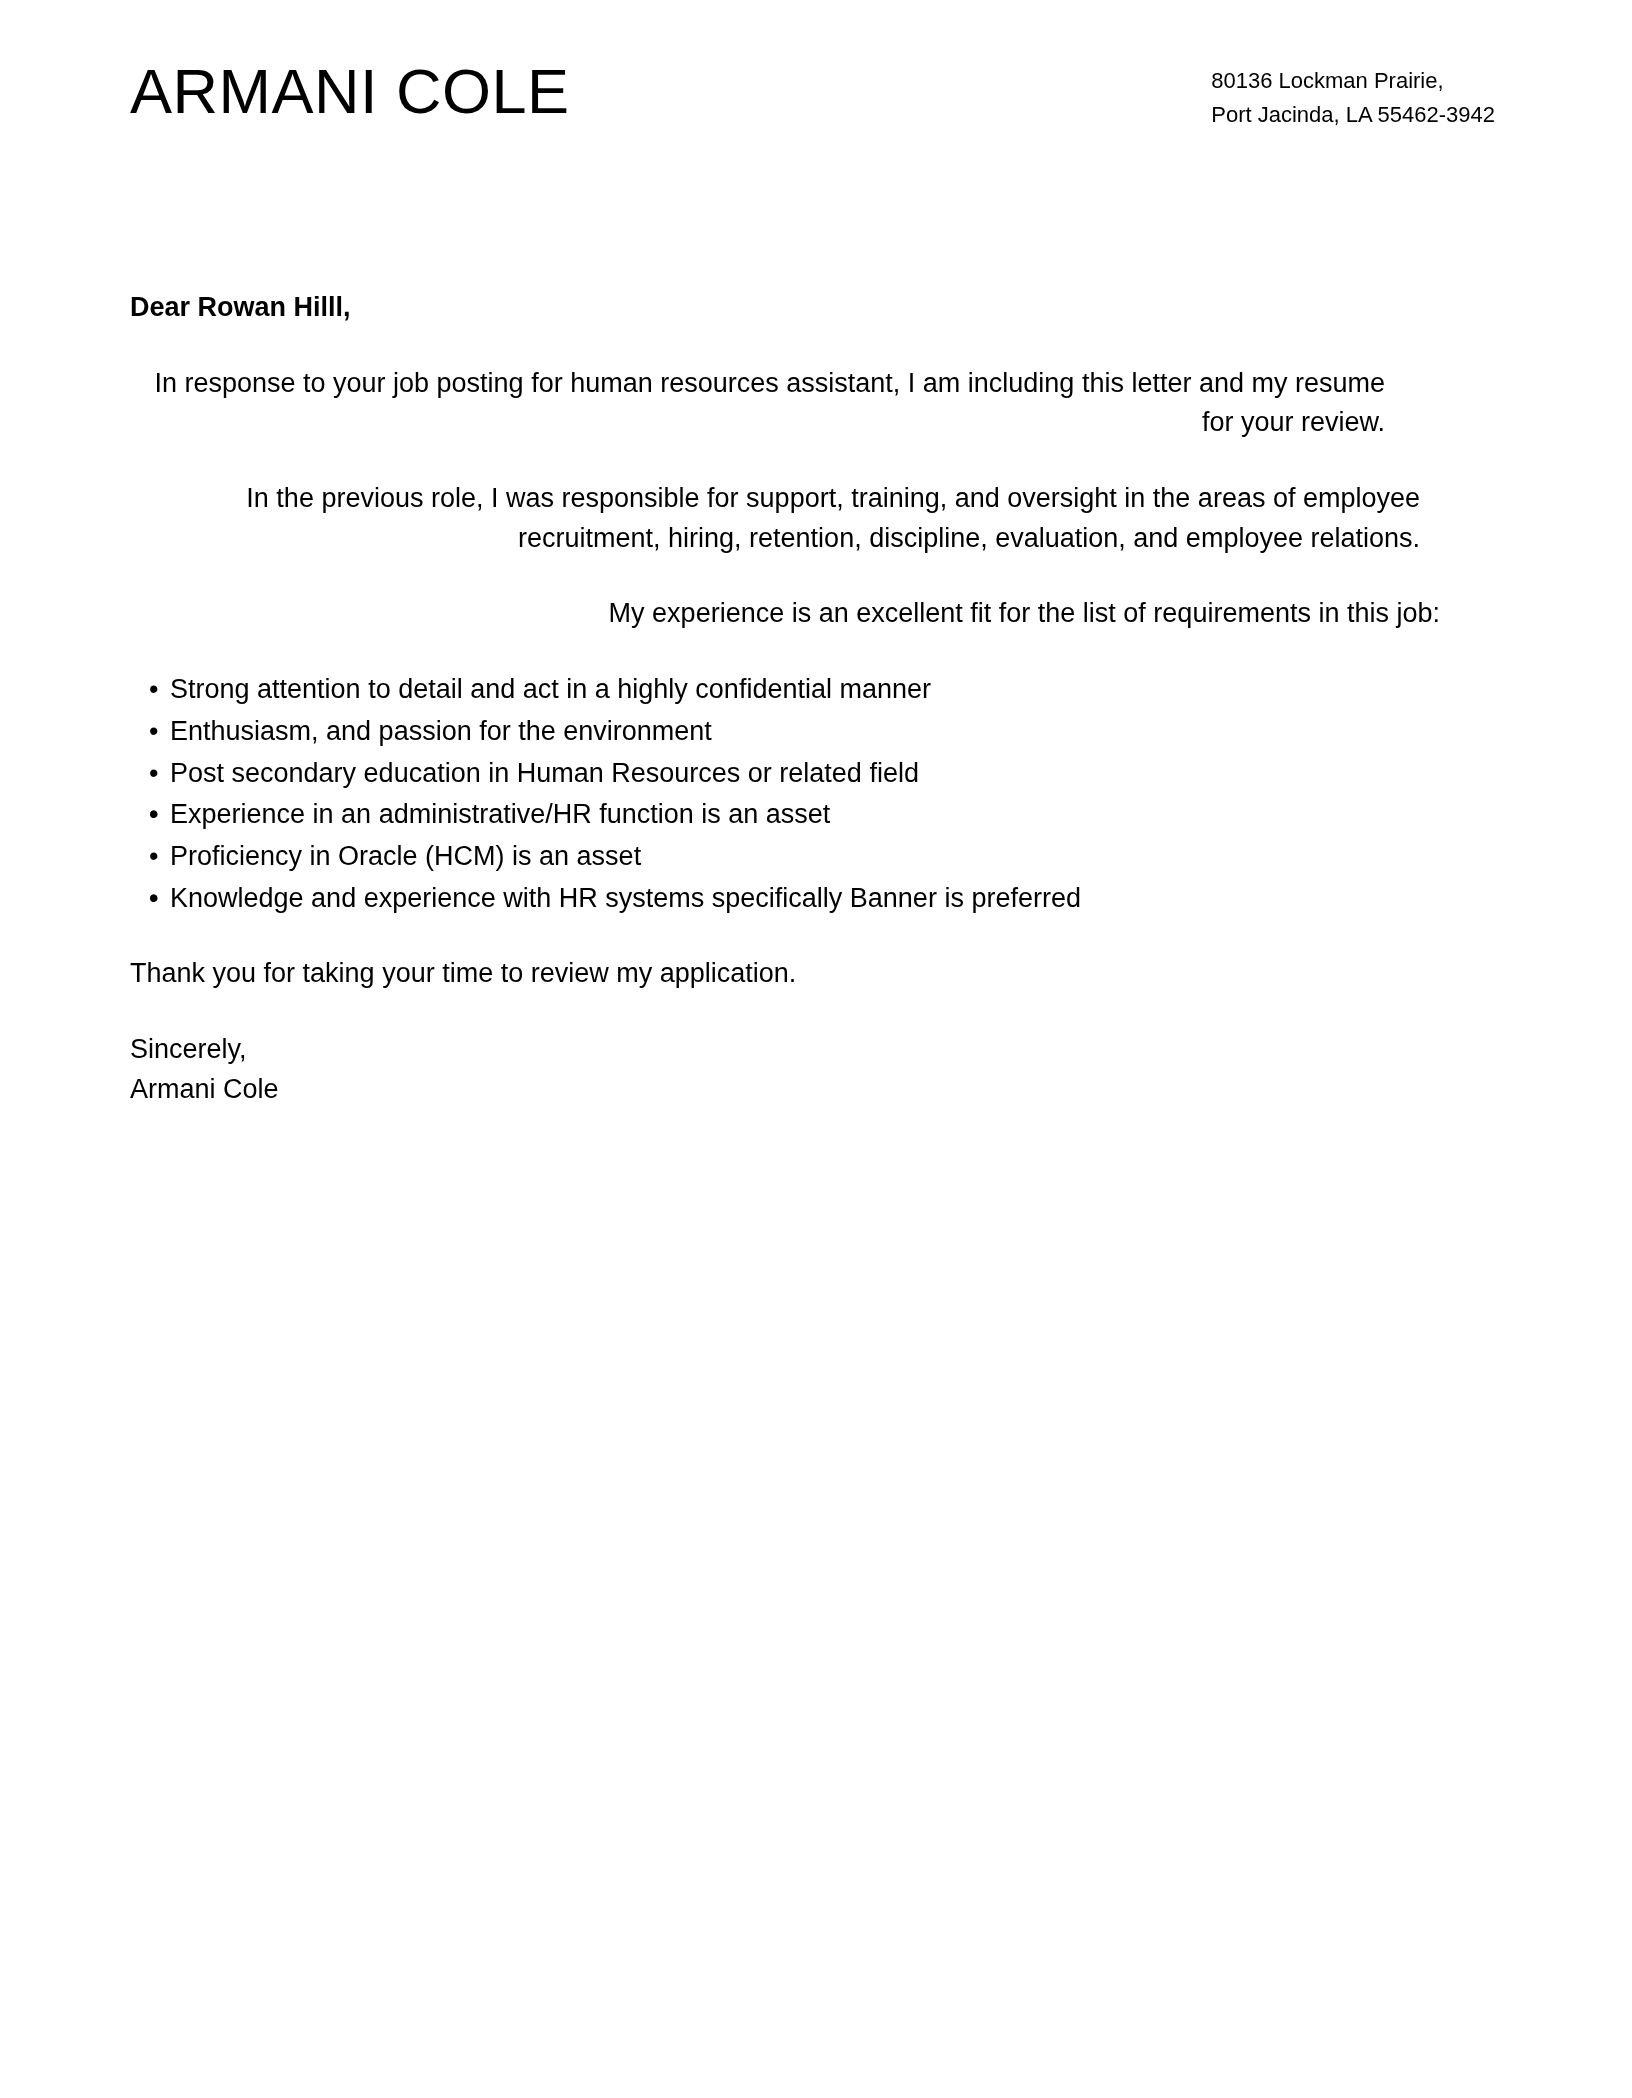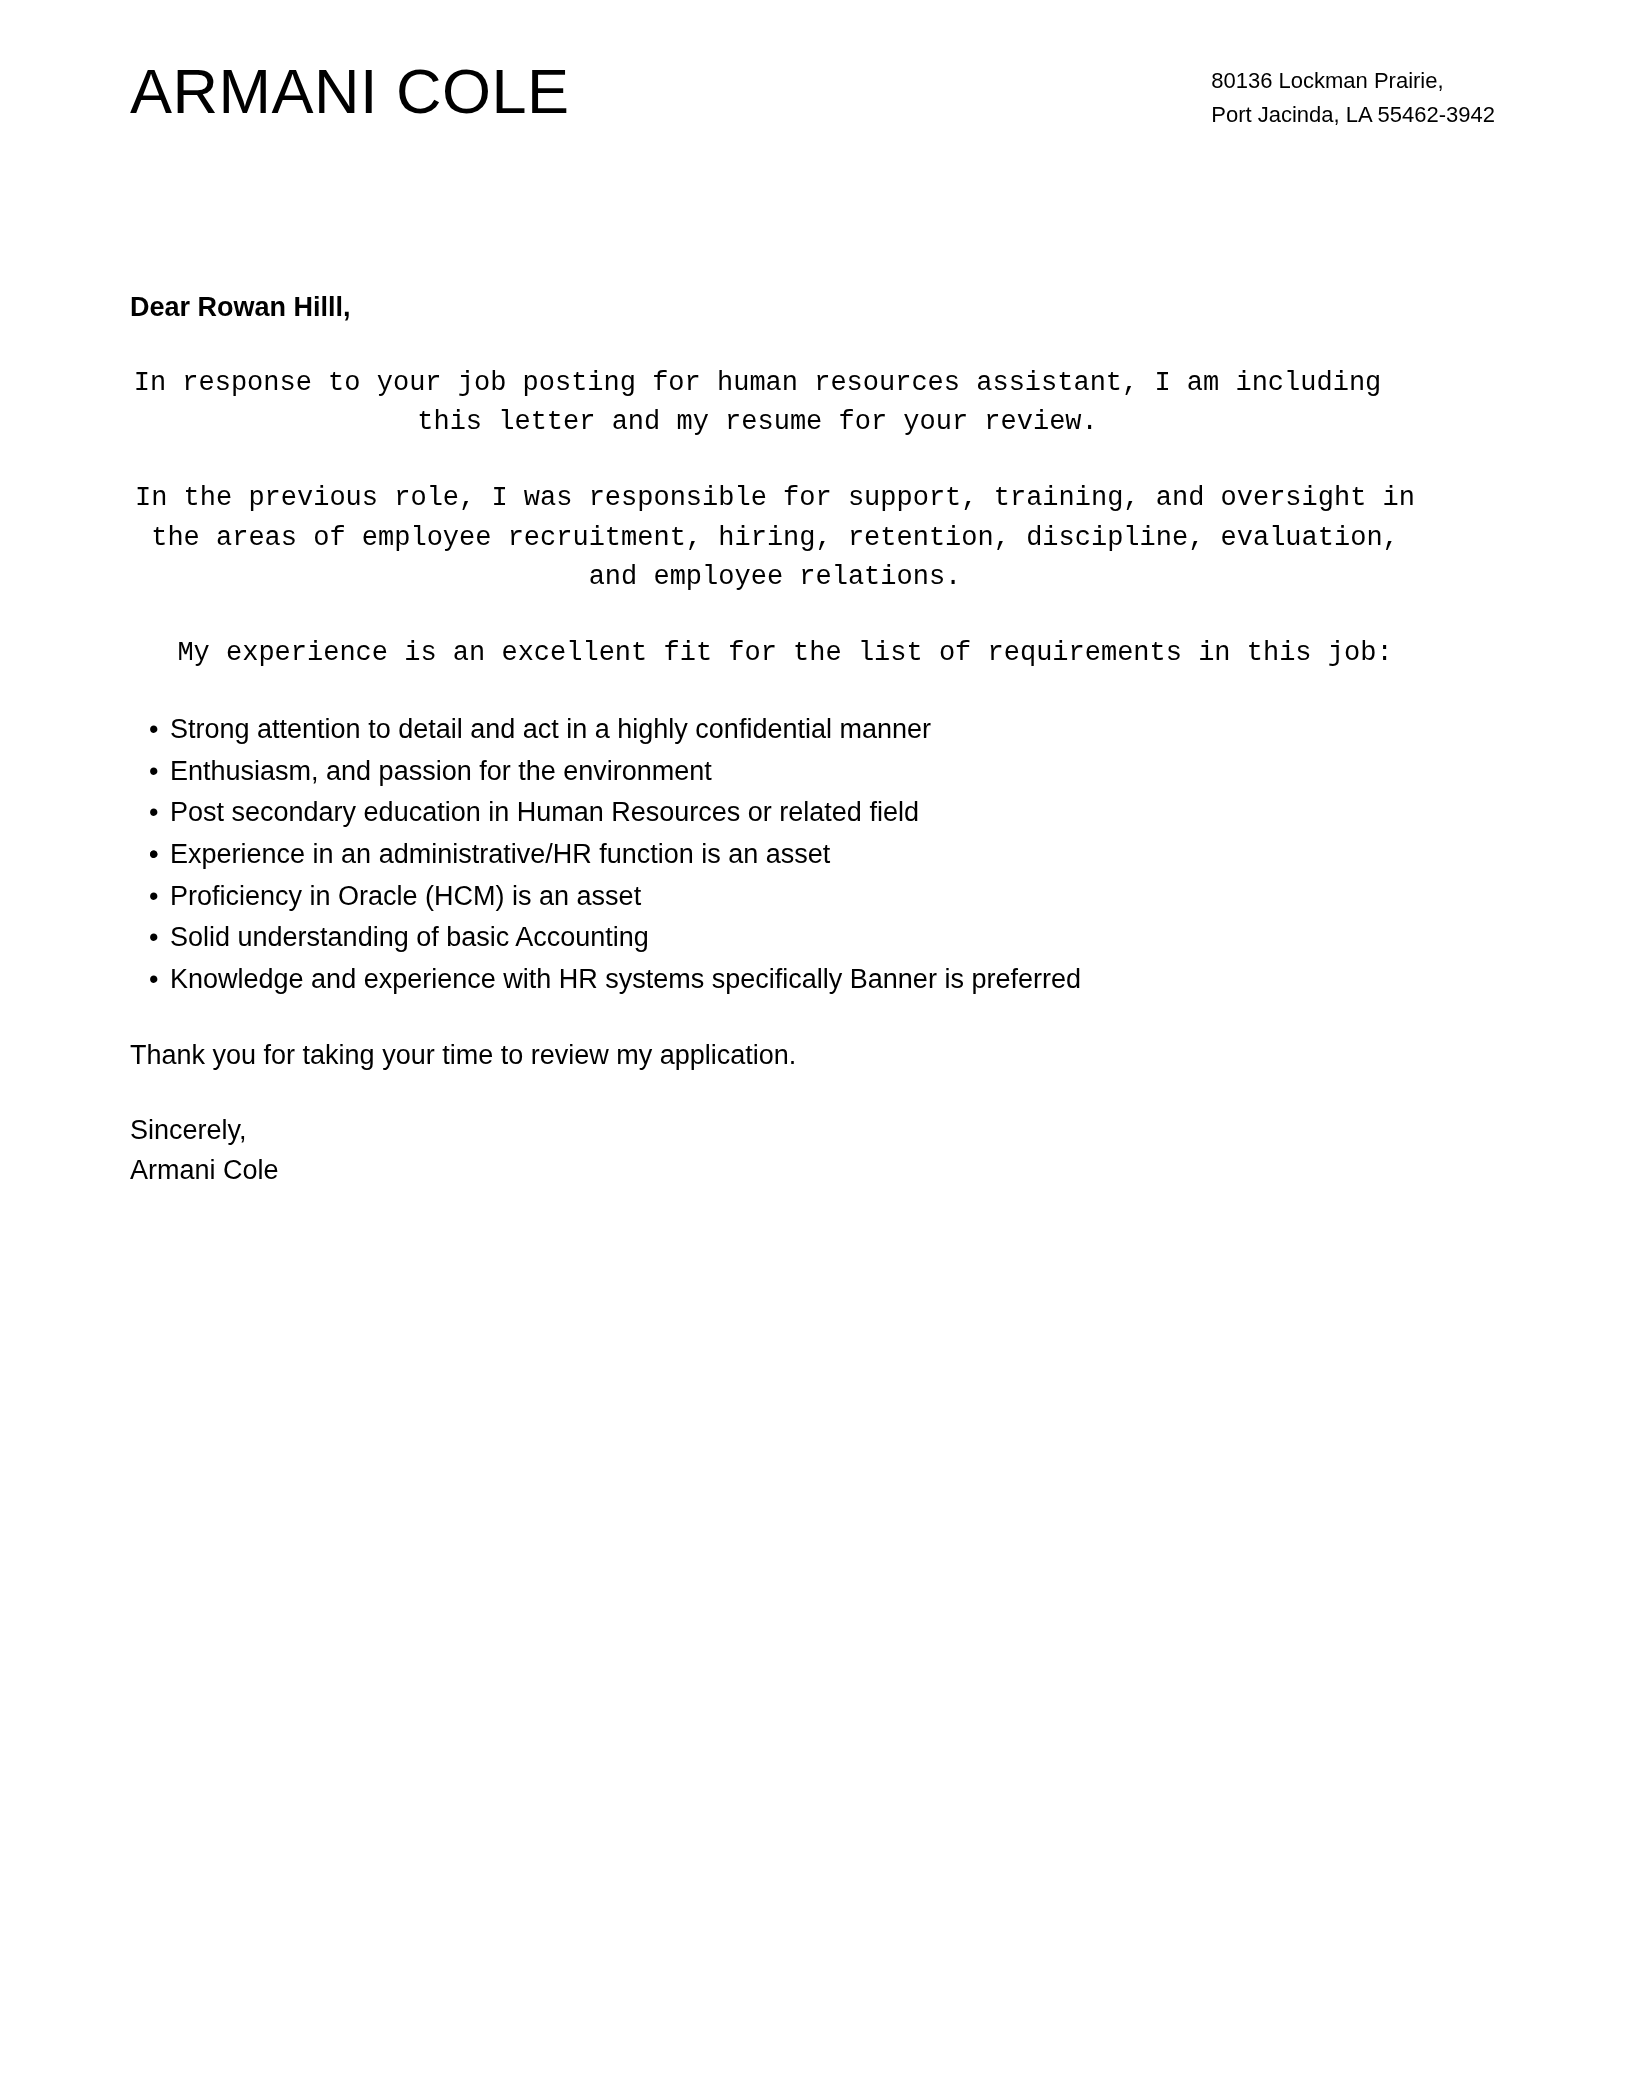--- a/index.html
+++ b/index.html
@@ -67,22 +67,21 @@
 
   .salutation {
     font-weight: 700;
     font-size: 27px;
     margin: 0 0 36px 0;
   }
 
   .body-paragraph {
     margin: 0 0 36px 0;
     font-weight: 400;
-    text-align: center;
-    font-family: Liberation Mono, monospace;
+    text-align: right;
   }
 
   .para-narrow-1 { width: 1255px; }
   .para-narrow-2 { width: 1290px; }
 
   .requirements-list {
     list-style: none;
     margin: 0 0 36px 0;
     padding: 0;
   }
@@ -142,21 +141,21 @@
 
     <p class="body-paragraph">My experience is an excellent fit for the list of requirements in this job:</p>
 
     <ul class="requirements-list">
         <li><span class="bullet-dot">•</span><span>Strong attention to detail and act in a highly confidential manner</span></li>
         <li><span class="bullet-dot">•</span><span>Enthusiasm, and passion for the environment</span></li>
         <li><span class="bullet-dot">•</span><span>Post secondary education in Human Resources or related field</span></li>
         <li><span class="bullet-dot">•</span></li>
         <li><span class="bullet-dot">•</span><span>Experience in an administrative/HR function is an asset</span></li>
         <li><span class="bullet-dot">•</span><span>Proficiency in Oracle (HCM) is an asset</span></li>
-        <li><span class="bullet-dot">•</span><span>Solid understanding of basic Accounting</span></li>
+        <li><span class="bullet-dot">•</span></li>
         <li><span class="bullet-dot">•</span><span>Knowledge and experience with HR systems specifically Banner is preferred</span></li>
       </ul>
 
     <p class="closing-line">Thank you for taking your time to review my application.</p>
 
     <div class="signoff">
       <span class="signoff-line">Sincerely,</span>
       <span class="signoff-line">Armani Cole</span>
     </div>
 

